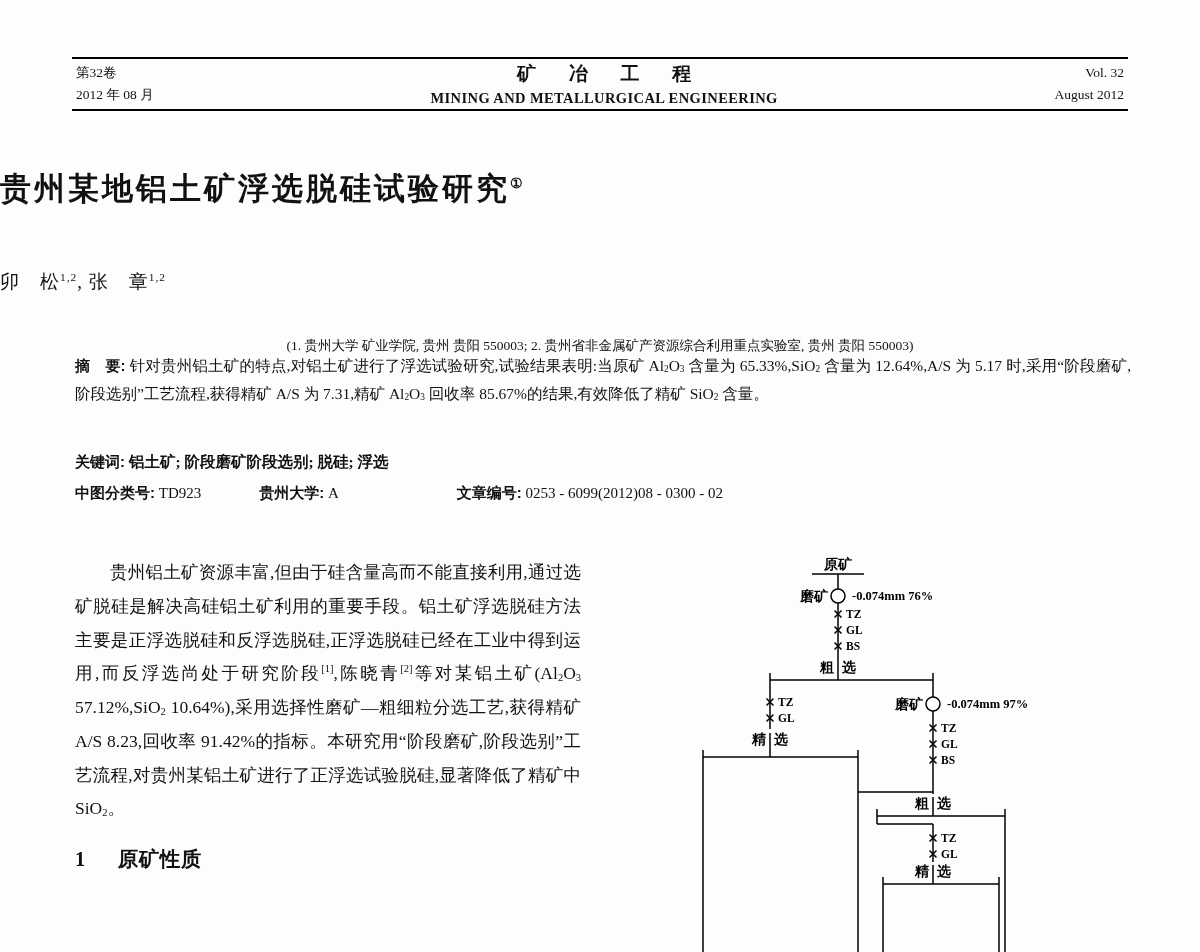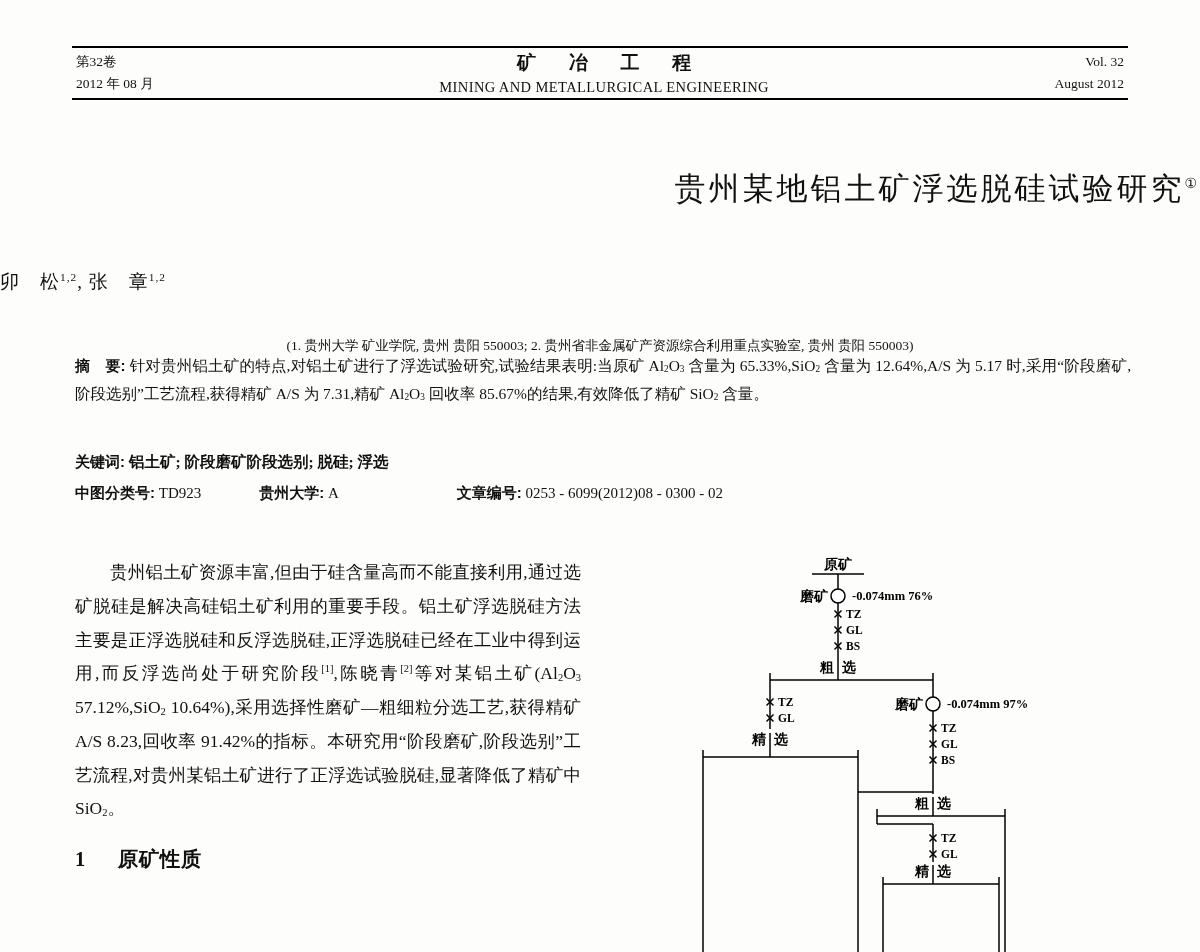--- a/index.html
+++ b/index.html
@@ -6,33 +6,33 @@
   html,body { background:#ffffff; }
   .page {
     position:relative; width:1200px; height:952px; overflow:hidden;
     background:#fdfdfb; color:#111;
     font-family:"Liberation Serif","DejaVu Serif",serif;
   }
   sup { font-size:60%; vertical-align:super; line-height:0; }
   sub { font-size:60%; vertical-align:-0.15em; line-height:0; }
 
   .masthead {
-    position:absolute; top:46px; left:72px; width:1056px; height:54px;
+    position:absolute; top:57px; left:72px; width:1056px; height:54px;
     border-top:2px solid #000; border-bottom:2px solid #000;
     display:flex; align-items:center; justify-content:space-between; padding:12px 4px;
   }
   .mh-side { font-size:13.5px; line-height:1.65; }
   .mh-right { text-align:right; }
   .mh-center { text-align:center; flex:1; }
   .journal-cn { font-size:19px; font-weight:bold; letter-spacing:14px; padding-left:14px; }
-  .journal-en { font-size:14.5px; font-weight:normal; letter-spacing:0.4px; margin-top:3px; }
+  .journal-en { font-size:14.5px; font-weight:bold; letter-spacing:0.4px; margin-top:3px; }
 
   .title {
     position:absolute; top:168px; left:0; width:100%;
-    text-align:right; font-size:31px; font-weight:normal; letter-spacing:3px;
+    text-align:left; font-size:31px; font-weight:bold; letter-spacing:3px;
   }
   .title sup { font-size:14px; }
 
   .authors { position:absolute; top:269px; left:0; width:100%; text-align:left; font-size:19px; letter-spacing:1px; }
   .affiliation { position:absolute; top:304px; left:0; width:100%; text-align:center; font-size:13.5px;margin-top:33px; }
 
   .abstract { position:absolute; top:352px; left:75px; width:1056px; font-size:15.5px; line-height:1.82; text-align:justify; }
   .abstract b { font-family:"Liberation Sans","DejaVu Sans",sans-serif; font-size:15px; }
 
   .keywords { position:absolute; top:452px; left:75px; width:1056px; font-size:15.5px; font-weight:bold; }

